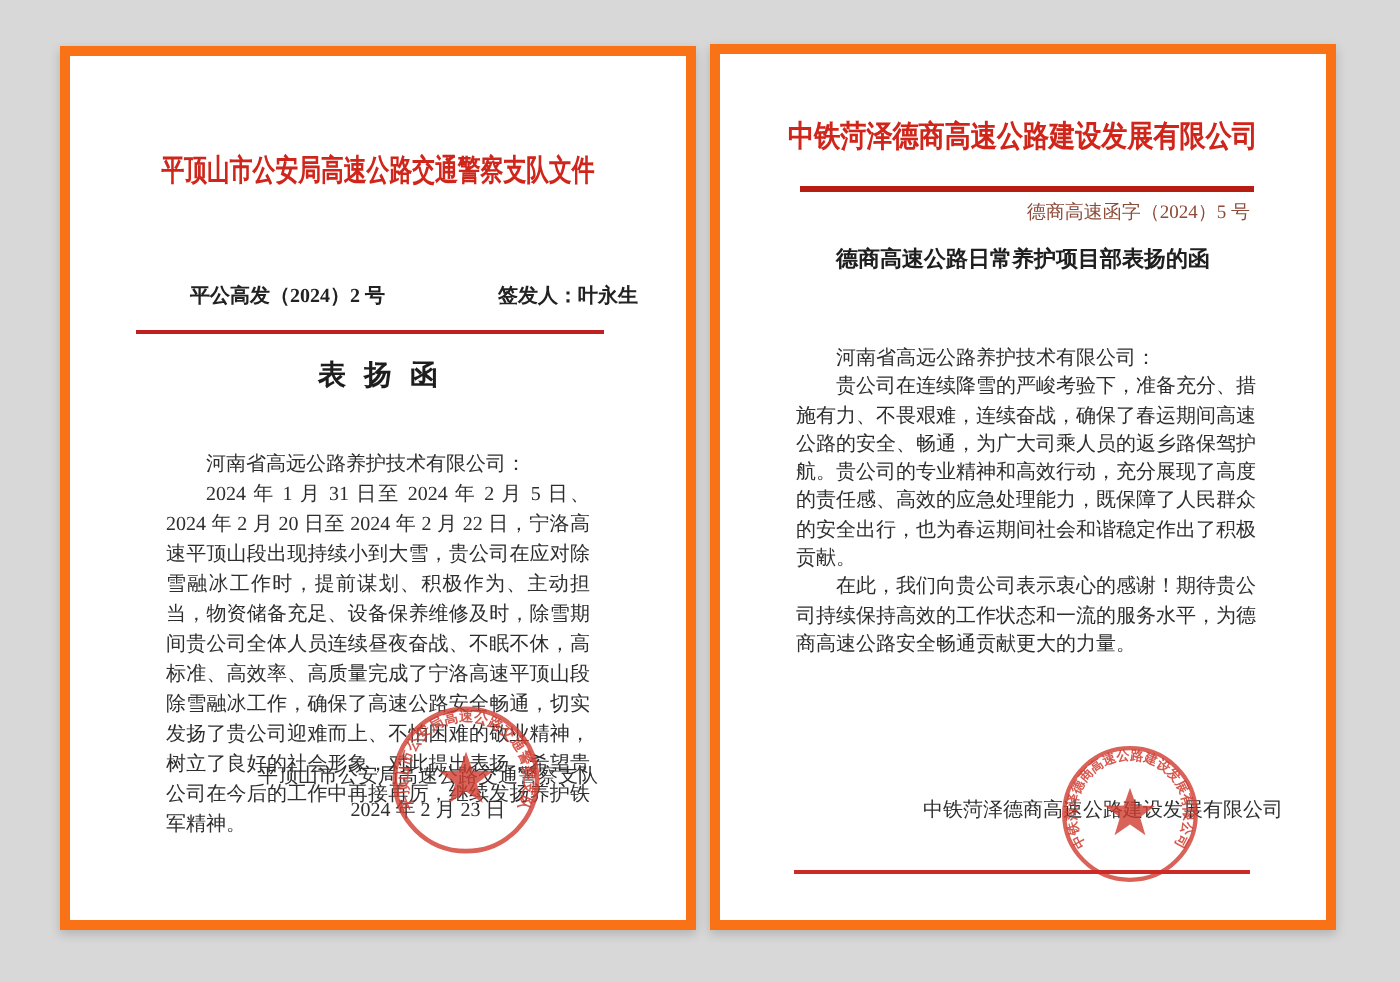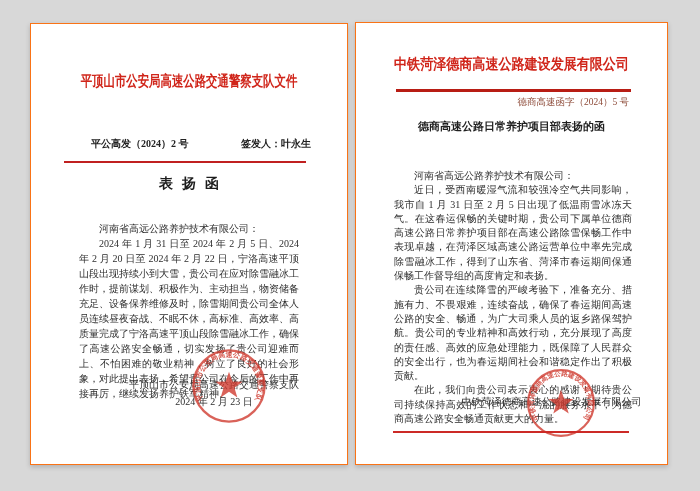--- a/index.html
+++ b/index.html
@@ -6,35 +6,35 @@
   html,body { width:700px; height:491px; overflow:hidden; }
   body {
     background:#d8d8d8;
     font-family:"Liberation Serif","DejaVu Serif",serif;
     position:relative;
   }
   .canvas { position:absolute; top:0; left:0; width:700px; height:491px; }
   .page {
     position:absolute;
     background:#ffffff;
-    border:1px solid #f97316;
+    border:5px solid #f97316;
     box-shadow:0 2px 5px rgba(0,0,0,0.18);
   }
   .page-left  { left:30px;  top:23px; width:318px; height:442px; }
   .page-right { left:355px; top:22px; width:313px; height:443px; }
 
   .red-header {
     position:absolute; left:0; right:0; text-align:center;
     color:#d0251a; font-weight:bold; white-space:nowrap;
   }
   .page-left  .red-header { top:48px; font-size:15px; transform:scaleX(0.76); }
   .page-right .red-header { top:32px; font-size:15px; transform:scaleX(0.87); }
 
   .doc-meta-row {
-    position:absolute; top:113px; left:60px; right:36px;
+    position:absolute; top:113px; left:60px; right:24px;
     display:flex; justify-content:space-between;
     font-size:10px; color:#222; font-weight:bold;
   }
   .rule { position:absolute; background:#c02020; }
   .page-left  .rule-top { top:137px; left:33px; right:41px; height:2px; }
   .page-right .rule-top { top:66px; left:40px; right:36px; height:3px; background:#b81d14; }
   .page-right .rule-bottom { top:408px; left:37px; right:38px; height:2px; background:#cc2a26; }
 
   .letter-title {
     position:absolute; top:151px; left:0; right:0;
@@ -117,21 +117,20 @@
     <div class="rule rule-top"></div>
 
     <div class="doc-number-right">德商高速函字（2024）5 号</div>
 
     <div class="subject-title">
       <div>德商高速公路日常养护项目部表扬的函</div>
     </div>
 
     <div class="body-block">
       <p class="salutation">河南省高远公路养护技术有限公司：</p>
-      <p>近日，受西南暖湿气流和较强冷空气共同影响，我市自 1 月 31 日至 2 月 5 日出现了低温雨雪冰冻天气。在这春运保畅的关键时期，贵公司下属单位德商高速公路日常养护项目部在高速公路除雪保畅工作中表现卓越，在菏泽区域高速公路运营单位中率先完成除雪融冰工作，得到了山东省、菏泽市春运期间保通保畅工作督导组的高度肯定和表扬。</p>
       <p>贵公司在连续降雪的严峻考验下，准备充分、措施有力、不畏艰难，连续奋战，确保了春运期间高速公路的安全、畅通，为广大司乘人员的返乡路保驾护航。贵公司的专业精神和高效行动，充分展现了高度的责任感、高效的应急处理能力，既保障了人民群众的安全出行，也为春运期间社会和谐稳定作出了积极贡献。</p>
       <p>在此，我们向贵公司表示衷心的感谢！期待贵公司持续保持高效的工作状态和一流的服务水平，为德商高速公路安全畅通贡献更大的力量。</p>
     </div>
 
     <div class="sign-block">
       <div>中铁菏泽德商高速公路建设发展有限公司</div>
     </div>
 
     <div class="seal">
       <svg viewBox="0 0 90 90">

